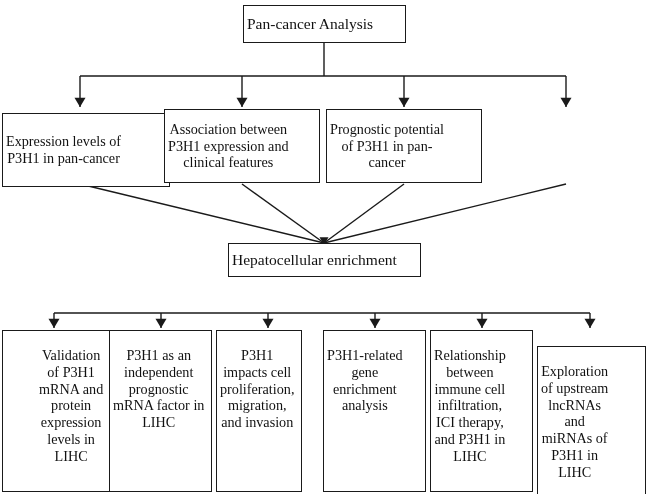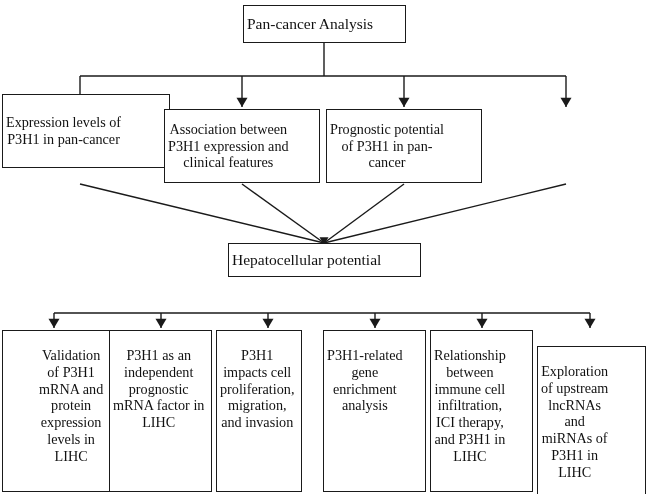--- a/index.html
+++ b/index.html
@@ -86,37 +86,37 @@
       <line x1="482" y1="313" x2="482" y2="328" stroke="#1a1a1a" stroke-width="1.4"></line>
       <polygon points="476.5,318.65 487.5,318.65 482,328" fill="#1a1a1a"></polygon>
       <line x1="590" y1="313" x2="590" y2="328" stroke="#1a1a1a" stroke-width="1.4"></line>
       <polygon points="584.5,318.65 595.5,318.65 590,328" fill="#1a1a1a"></polygon>
     </svg>
 
   <div class="node node-top" style="left: 243px; top: 5px; width: 163px; height: 38px;">
     <span>Pan-cancer Analysis</span>
   </div>
 
-  <div class="node node-l2" style="left: 2px; top: 94px; width: 168px; height: 74px;">
+  <div class="node node-l2" style="left: 2px; top: 113px; width: 168px; height: 74px;">
     <span>Expression levels of
 P3H1 in pan-cancer</span>
   </div>
   <div class="node node-l2" style="left: 164px; top: 109px; width: 156px; height: 74px;">
     <span>Association between
 P3H1 expression and
 clinical features</span>
   </div>
   <div class="node node-l2" style="left: 326px; top: 109px; width: 156px; height: 74px;">
     <span>Prognostic potential
 of P3H1 in pan-
 cancer</span>
   </div>
 
   <div class="node node-mid" style="left: 228px; top: 243px; width: 193px; height: 34px;">
-    <span>Hepatocellular potential</span>
+    <span>Hepatocellular enrichment</span>
   </div>
 
   <div class="node node-l3" style="left: 2px; top: 330px; width: 121px; height: 162px; padding-left: 36px;">
     <span>Validation
 of P3H1
 mRNA and
 protein
 expression
 levels in
 LIHC</span>

